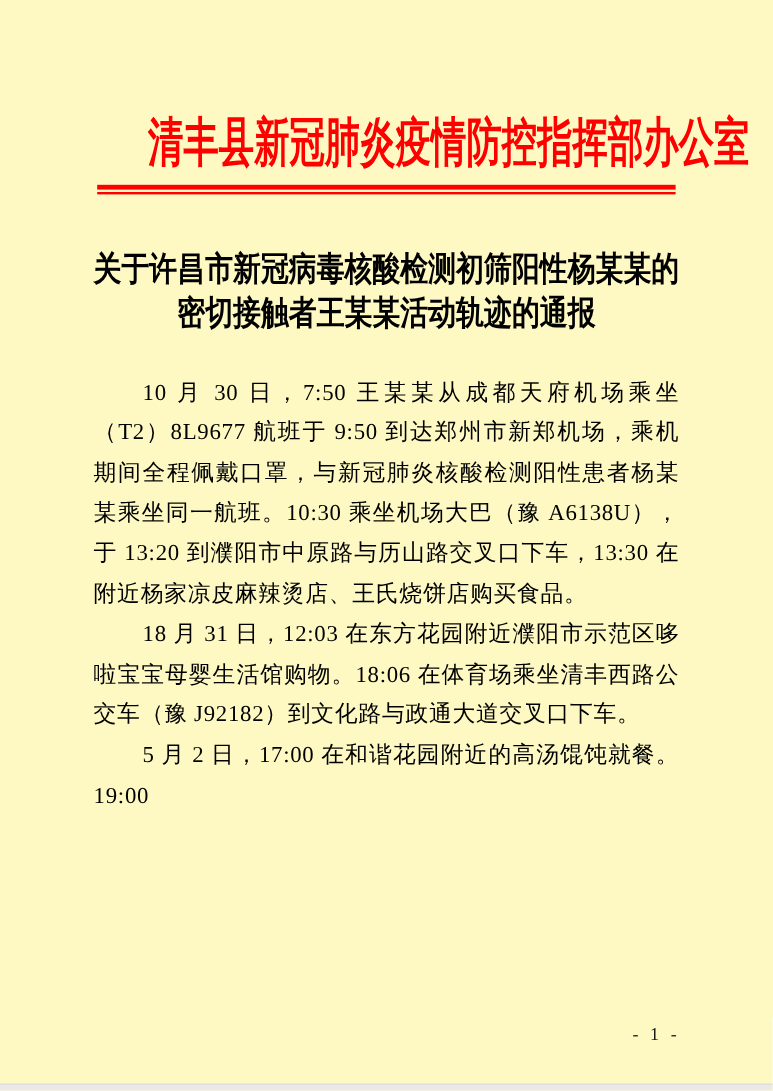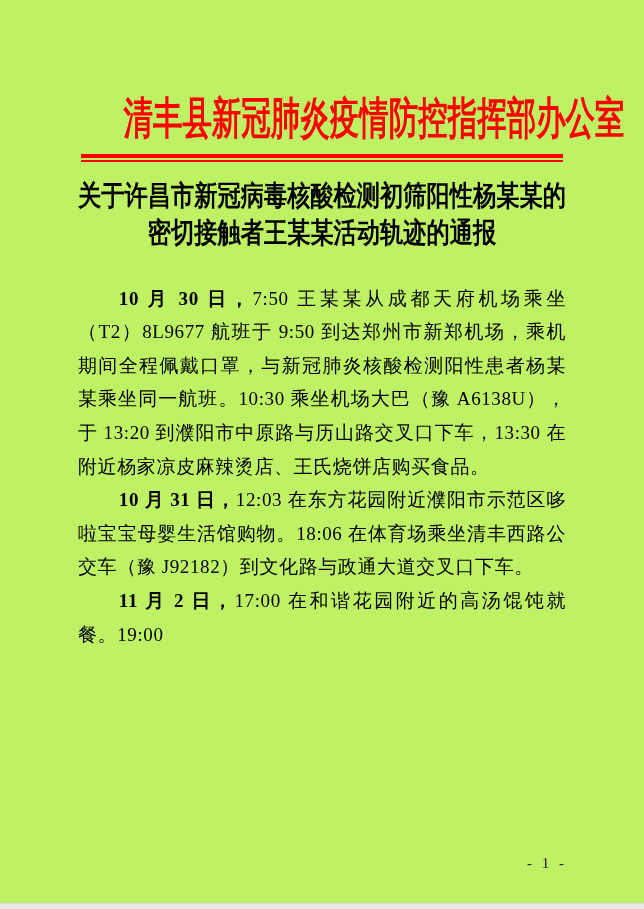--- a/index.html
+++ b/index.html
@@ -2,21 +2,21 @@
 <html><head>
 <meta charset="utf-8">
 <style>
   * { margin: 0; padding: 0; box-sizing: border-box; }
   html, body { background: #ffffff; }
   .page {
     position: relative;
     width: 644px;
     height: 909px;
     margin: 0 auto;
-    background: #bef264;
+    background: #fef9c3;
     overflow: hidden;
     font-family: "Liberation Serif", serif;
     color: #000;
   }
   
   .letterhead {
     margin-top: 94px;
     text-align: center;
   }
   .letterhead-text {
@@ -33,21 +33,21 @@
   .red-rule {
     width: 482px;
     margin: 9px auto 0 auto;
     height: 2px;              
     border-top: 4px solid #fe0000;
     border-bottom: 2px solid #fe0000;
     box-sizing: content-box;
   }
   
   .doc-title {
-    margin-top: 15px;
+    margin-top: 44px;
     text-align: center;
     font-weight: bold;
     font-size: 28px;
     line-height: 37px;
     letter-spacing: 0;
   }
   .doc-title .t-line {
     display: block;
     white-space: nowrap;
     transform: scaleX(0.83);
@@ -61,21 +61,21 @@
     line-height: 33.6px;
     letter-spacing: 0.6px;
     text-align: justify;
     text-justify: inter-ideograph;
   }
   .body-text p {
     margin: 0;
     text-indent: 2.15em;
   }
   .body-text .lead {
-    font-weight: bold;
+    font-weight: normal;
   }
   
   .page-number {
     position: absolute;
     right: 77px;
     bottom: 37px;
     font-size: 15px;
     letter-spacing: 3px;
     color: #1a1a1a;
   }
@@ -102,23 +102,23 @@
 
   <h1 class="doc-title">
     <span class="t-line">关于许昌市新冠病毒核酸检测初筛阳性杨某某的</span>
     <span class="t-line">密切接触者王某某活动轨迹的通报</span>
   </h1>
 
   <div class="body-text">
 
     <p><b class="lead">10 月 30 日，</b><span>7:50 王某某从成都天府机场乘坐（T2）8L9677 航班于 9:50 到达郑州市新郑机场，乘机期间全程佩戴口罩，与新冠肺炎核酸检测阳性患者杨某某乘坐同一航班。10:30 乘坐机场大巴（豫 A6138U），于 13:20 到濮阳市中原路与历山路交叉口下车，13:30 在附近杨家凉皮麻辣烫店、王氏烧饼店购买食品。</span></p>
 
-    <p><b class="lead">10 月 31 日，</b><span>12:03 在东方花园附近濮阳市示范区哆啦宝宝母婴生活馆购物。18:06 在体育场乘坐清丰西路公交车（豫 J92182）到文化路与政通大道交叉口下车。</span></p>
+    <p><b class="lead">18 月 31 日，</b><span>12:03 在东方花园附近濮阳市示范区哆啦宝宝母婴生活馆购物。18:06 在体育场乘坐清丰西路公交车（豫 J92182）到文化路与政通大道交叉口下车。</span></p>
 
 
-    <p><b class="lead">11 月 2 日，</b><span>17:00 在和谐花园附近的高汤馄饨就餐。19:00</span></p>
+    <p><b class="lead">5 月 2 日，</b><span>17:00 在和谐花园附近的高汤馄饨就餐。19:00</span></p>
   </div>
 
   <div class="page-number">- 1 -</div>
 
   <div class="bottom-edge"></div>
 
 </div>
 
 </body></html>

